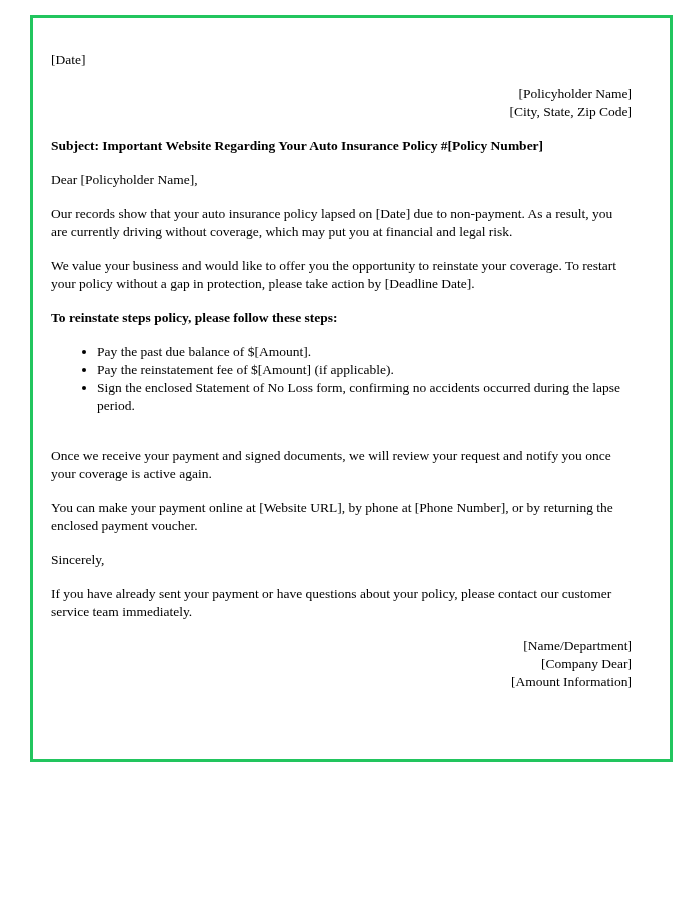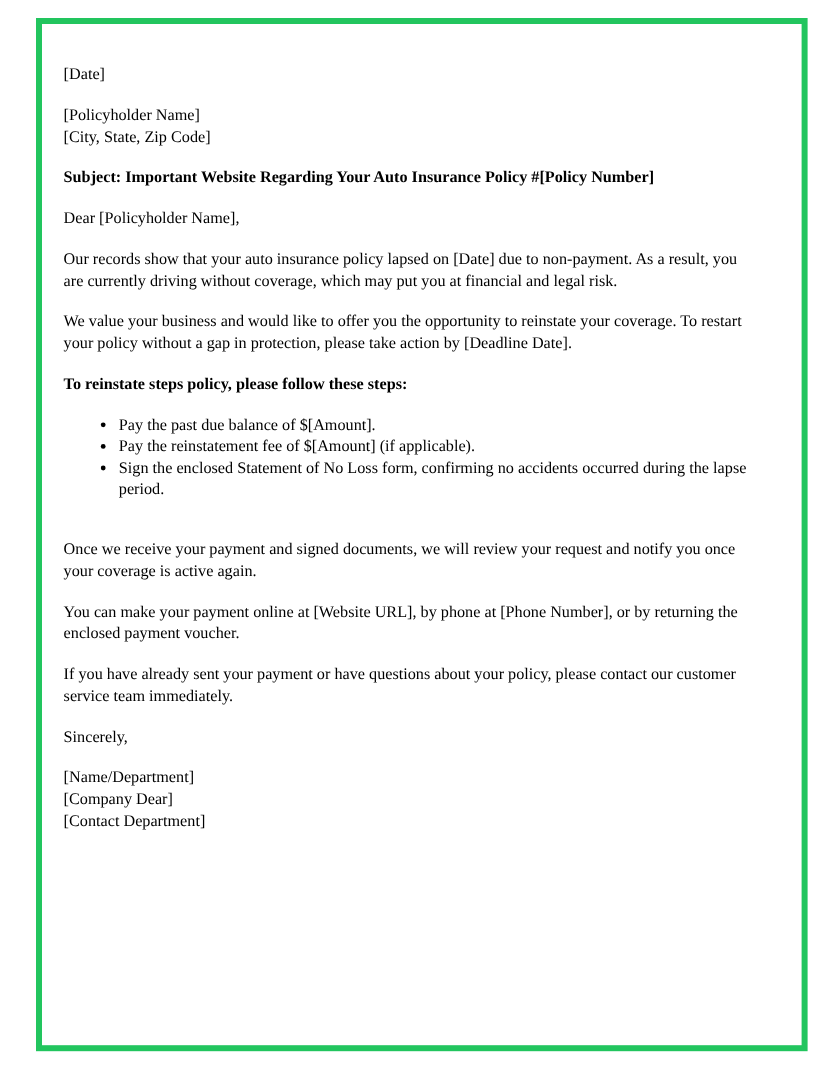--- a/index.html
+++ b/index.html
@@ -14,34 +14,35 @@
     position: relative;
     width: 700px;
     height: 900px;
     background: #ffffff;
   }
   .letter-frame {
     position: absolute;
     left: 30px;
     top: 15px;
     width: 643px;
-    height: 861px;
-    border: 5px solid #22c55e;
+    height: 747px;
+    border: 3px solid #22c55e;
     background: #ffffff;
     padding: 33px 38px 20px 18px;
     font-family: "Liberation Serif", "DejaVu Serif", serif;
     font-size: 13.5px;
     line-height: 18px;
     color: #000000;
   }
   .para {
     margin: 0 0 16px 0;
   }
   .block {
     margin: 0 0 16px 0;
+    text-align: right;
   }
   .block div {
     margin: 0;
   }
   .bold {
     font-weight: bold;
   }
   ul.steps {
     margin: 0 0 32px 0;
     padding: 0 0 0 46px;
@@ -77,24 +78,24 @@
     <ul class="steps">
       <li>Pay the past due balance of $[Amount].</li>
       <li>Pay the reinstatement fee of $[Amount] (if applicable).</li>
       <li>Sign the enclosed Statement of No Loss form, confirming no accidents occurred during the lapse period.</li>
     </ul>
 
     <p class="para">Once we receive your payment and signed documents, we will review your request and notify you once your coverage is active again.</p>
 
     <p class="para">You can make your payment online at [Website URL], by phone at [Phone Number], or by returning the enclosed payment voucher.</p>
 
+    <p class="para">Sincerely,</p>
+
     <p class="para">If you have already sent your payment or have questions about your policy, please contact our customer service team immediately.</p>
-
-    <p class="para">Sincerely,</p>
 
     <div class="block">
       <div>[Name/Department]</div>
       <div>[Company Dear]</div>
-      <div>[Contact Department]</div>
+      <div>[Amount Information]</div>
     </div>
 
   </div>
 </div>
 
 </body></html>

